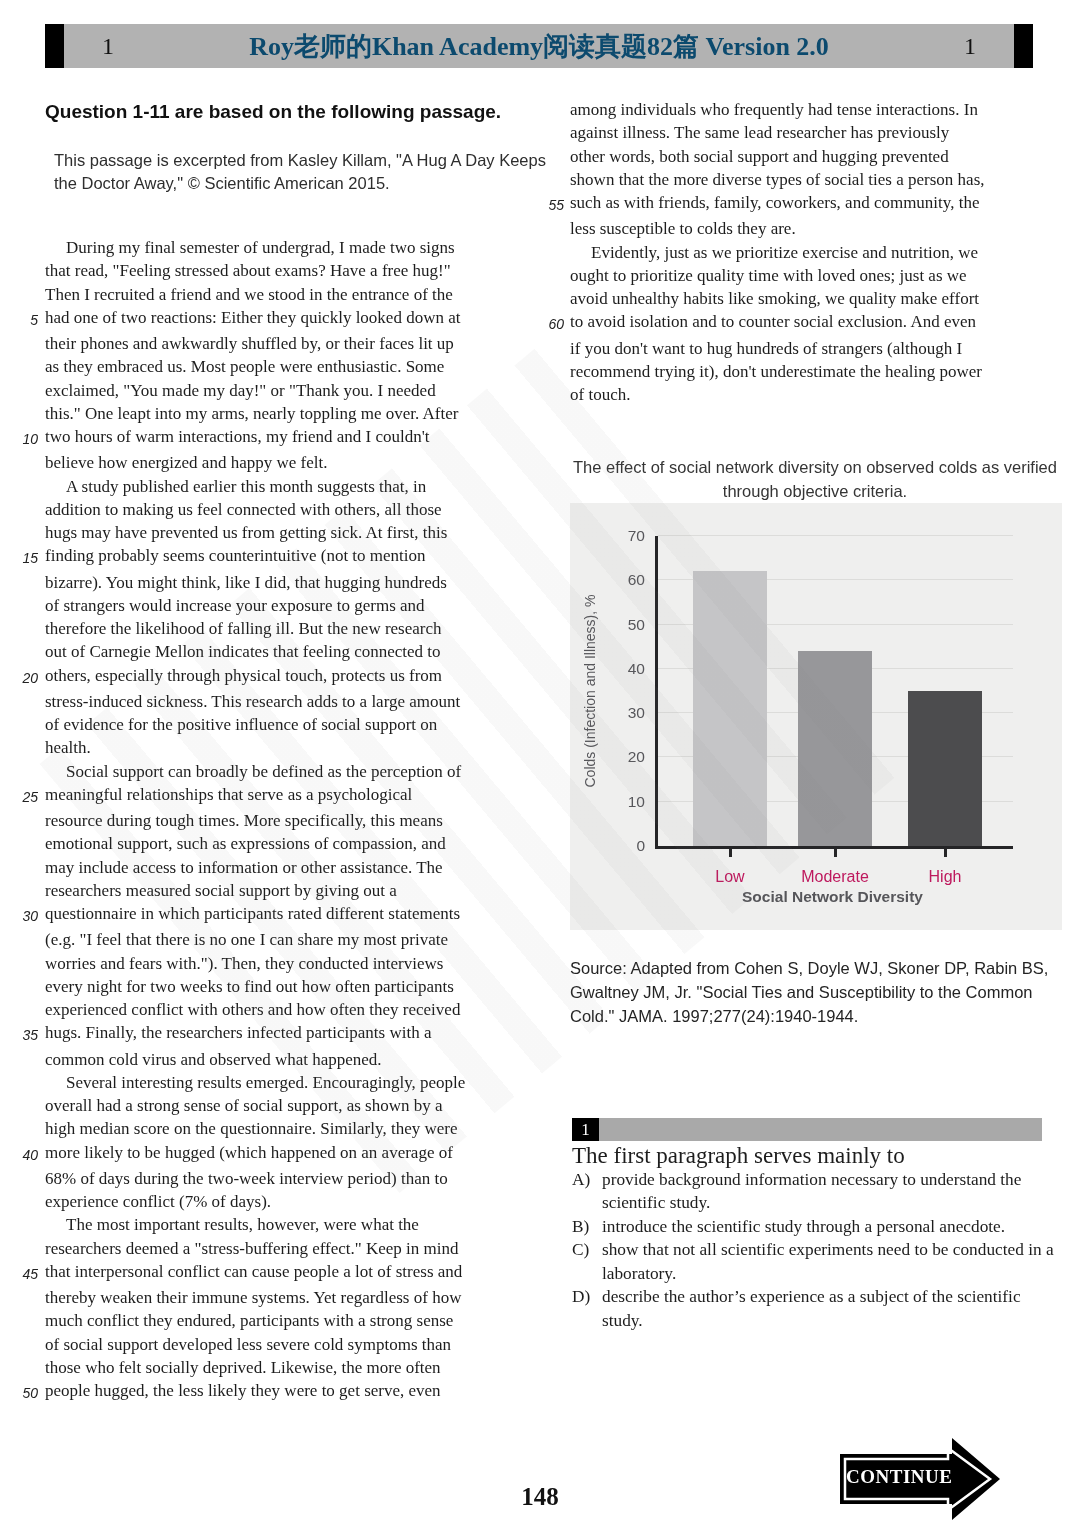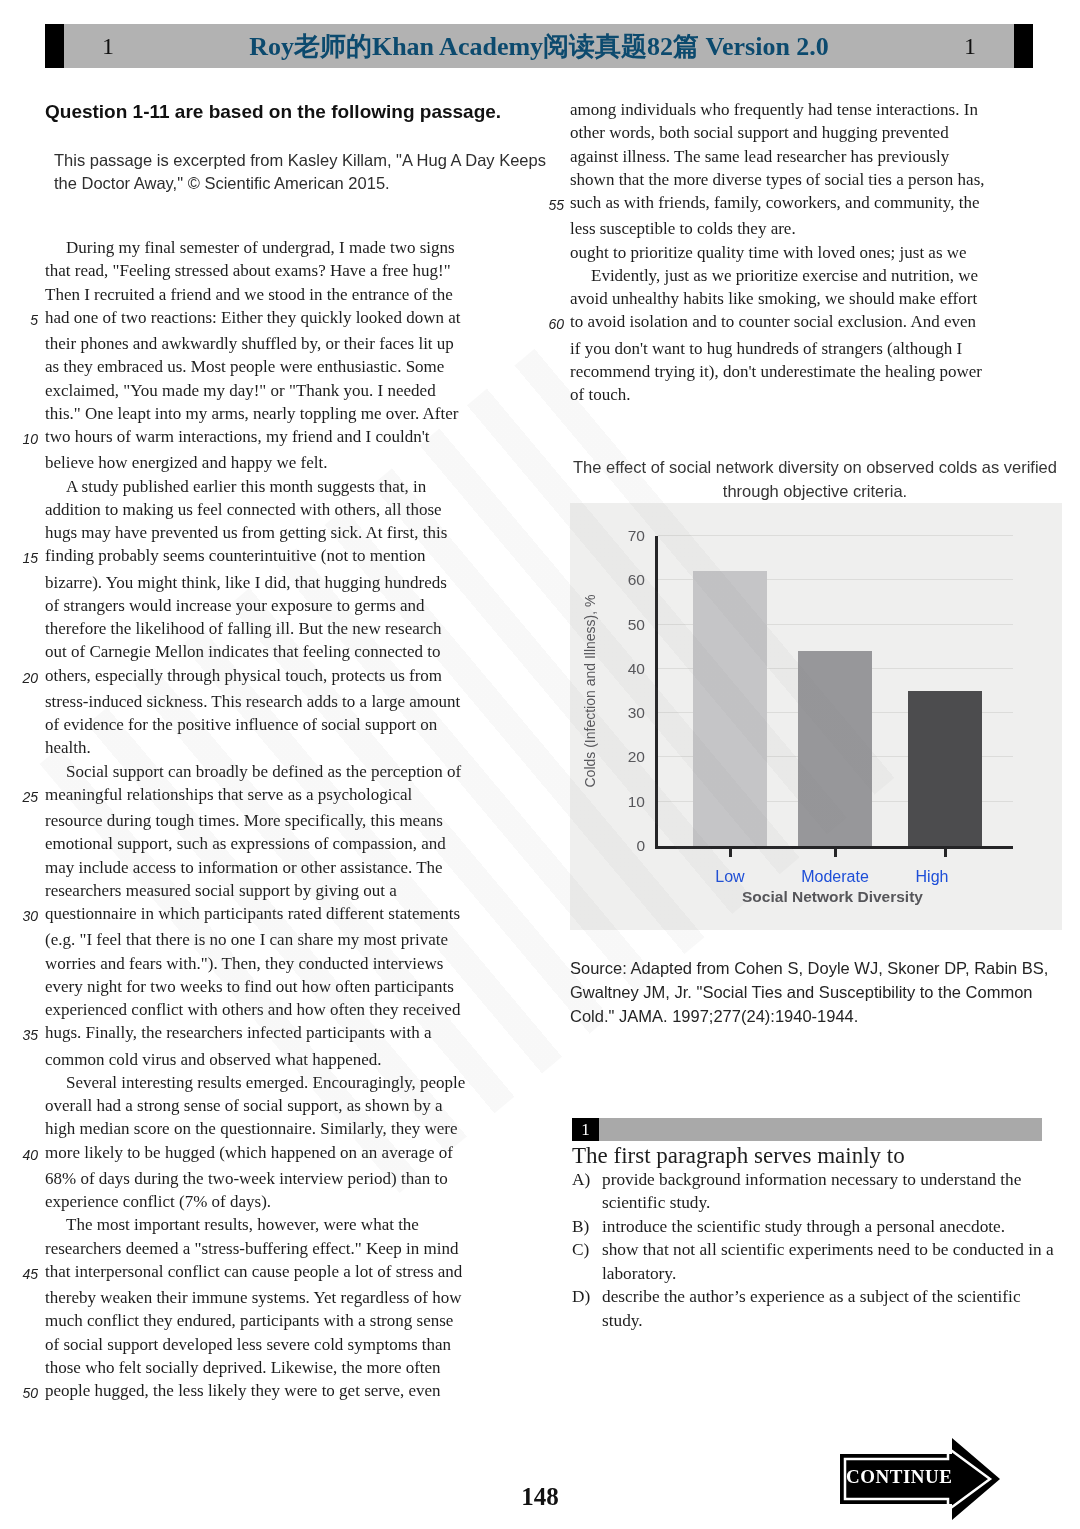--- a/index.html
+++ b/index.html
@@ -30,21 +30,21 @@
   
   .fig-caption{position:absolute;left:565px;top:455px;width:500px;text-align:center;
                font-family:"Liberation Sans","DejaVu Sans",sans-serif;font-size:16.5px;line-height:24px;color:#353535;}
   .chart-panel{position:absolute;left:570px;top:503px;width:492px;height:427px;background:#efefee;}
   .plot{position:absolute;left:85px;top:33px;width:355px;height:310px;
         border-left:3px solid #252527;border-bottom:3px solid #252527;}
   .gridline{position:absolute;left:0;width:100%;height:1px;background:#dcdcda;}
   .bar{position:absolute;bottom:0;width:74px;}
   .xtickmark{position:absolute;bottom:-11px;width:3px;height:8px;background:#252527;}
   .xcatlabel{position:absolute;bottom:-40px;width:120px;text-align:center;
-             font-family:"Liberation Sans","DejaVu Sans",sans-serif;font-size:16px;color:#1d4ed8;}
+             font-family:"Liberation Sans","DejaVu Sans",sans-serif;font-size:16px;color:#be185d;}
   .yticks{position:absolute;left:0;top:33px;width:75px;height:310px;}
   .ytick{position:absolute;right:0;width:100%;text-align:right;font-family:"Liberation Sans","DejaVu Sans",sans-serif;
          font-size:15.5px;color:#56565a;line-height:18px;}
   .ylabel{position:absolute;left:-138px;top:178px;width:320px;height:20px;text-align:center;
           transform:rotate(-90deg);font-family:"Liberation Sans","DejaVu Sans",sans-serif;
           font-size:14px;color:#56565a;}
   .xlabel{position:absolute;left:85px;top:385px;width:355px;text-align:center;font-weight:bold;
           font-family:"Liberation Sans","DejaVu Sans",sans-serif;font-size:15.5px;color:#56565a;}
   .fig-source{position:absolute;left:570px;top:956px;width:495px;
               font-family:"Liberation Sans","DejaVu Sans",sans-serif;font-size:16.5px;line-height:24px;color:#242424;}
@@ -283,49 +283,49 @@
       </div>
     </div>
 
   <div id="right-lines" class="col-lines">
       <div class="pline">
         <span class="lnum"></span>
         <span class="ltext">among individuals who frequently had tense interactions. In</span>
       </div>
       <div class="pline">
         <span class="lnum"></span>
+        <span class="ltext">against illness. The same lead researcher has previously</span>
+      </div>
+      <div class="pline">
+        <span class="lnum"></span>
         <span class="ltext">other words, both social support and hugging prevented</span>
-      </div>
-      <div class="pline">
-        <span class="lnum"></span>
-        <span class="ltext">against illness. The same lead researcher has previously</span>
       </div>
       <div class="pline">
         <span class="lnum"></span>
         <span class="ltext">shown that the more diverse types of social ties a person has,</span>
       </div>
       <div class="pline">
         <span class="lnum">55</span>
         <span class="ltext">such as with friends, family, coworkers, and community, the</span>
       </div>
       <div class="pline">
         <span class="lnum"></span>
         <span class="ltext">less susceptible to colds they are.</span>
       </div>
+      <div class="pline indent">
+        <span class="lnum"></span>
+        <span class="ltext">Evidently, just as we prioritize exercise and nutrition, we</span>
+      </div>
       <div class="pline">
         <span class="lnum"></span>
         <span class="ltext">ought to prioritize quality time with loved ones; just as we</span>
       </div>
-      <div class="pline indent">
-        <span class="lnum"></span>
-        <span class="ltext">Evidently, just as we prioritize exercise and nutrition, we</span>
-      </div>
-      <div class="pline">
-        <span class="lnum"></span>
-        <span class="ltext">avoid unhealthy habits like smoking, we should make effort</span>
+      <div class="pline">
+        <span class="lnum"></span>
+        <span class="ltext">avoid unhealthy habits like smoking, we quality make effort</span>
       </div>
       <div class="pline">
         <span class="lnum">60</span>
         <span class="ltext">to avoid isolation and to counter social exclusion. And even</span>
       </div>
       <div class="pline">
         <span class="lnum"></span>
         <span class="ltext">if you don't want to hug hundreds of strangers (although I</span>
       </div>
       <div class="pline">
@@ -360,21 +360,21 @@
         <div class="gridline" style="bottom: 265.714px;"></div>
         <div class="gridline" style="bottom: 310px;"></div>
         <div class="bar" style="left: 35px; height: 274.571px; background: rgb(197, 197, 199);"></div>
         <div class="xtickmark" style="left: 71px;"></div>
         <div class="xcatlabel" style="left: 12px;">Low</div>
         <div class="bar" style="left: 140px; height: 194.857px; background: rgb(151, 151, 154);"></div>
         <div class="xtickmark" style="left: 176px;"></div>
         <div class="xcatlabel" style="left: 117px;">Moderate</div>
         <div class="bar" style="left: 250px; height: 155px; background: rgb(76, 76, 78);"></div>
         <div class="xtickmark" style="left: 286px;"></div>
-        <div class="xcatlabel" style="left: 214px;">High</div>
+        <div class="xcatlabel" style="left: 227px;">High</div>
       </div>
     <div class="xlabel">Social Network Diversity</div>
   </div>
   <div class="fig-source">Source: Adapted from Cohen S, Doyle WJ, Skoner DP, Rabin BS, Gwaltney JM, Jr. "Social Ties and Susceptibility to the Common Cold." JAMA. 1997;277(24):1940-1944.</div>
 
   <div class="question-block">
     <div class="q-bar">
       <div class="q-num-badge">1</div>
       <div class="q-bar-fill"></div>
     </div>

